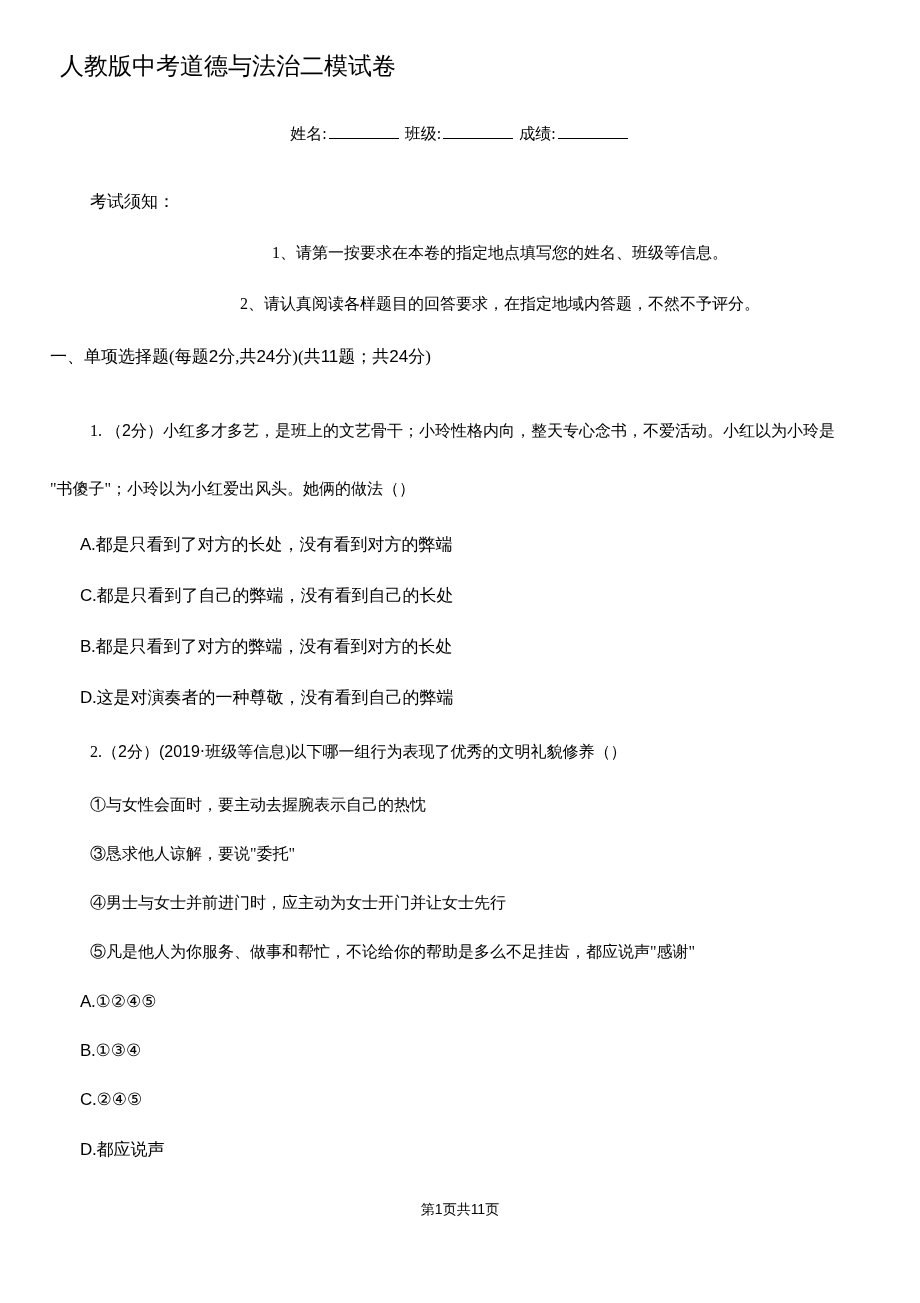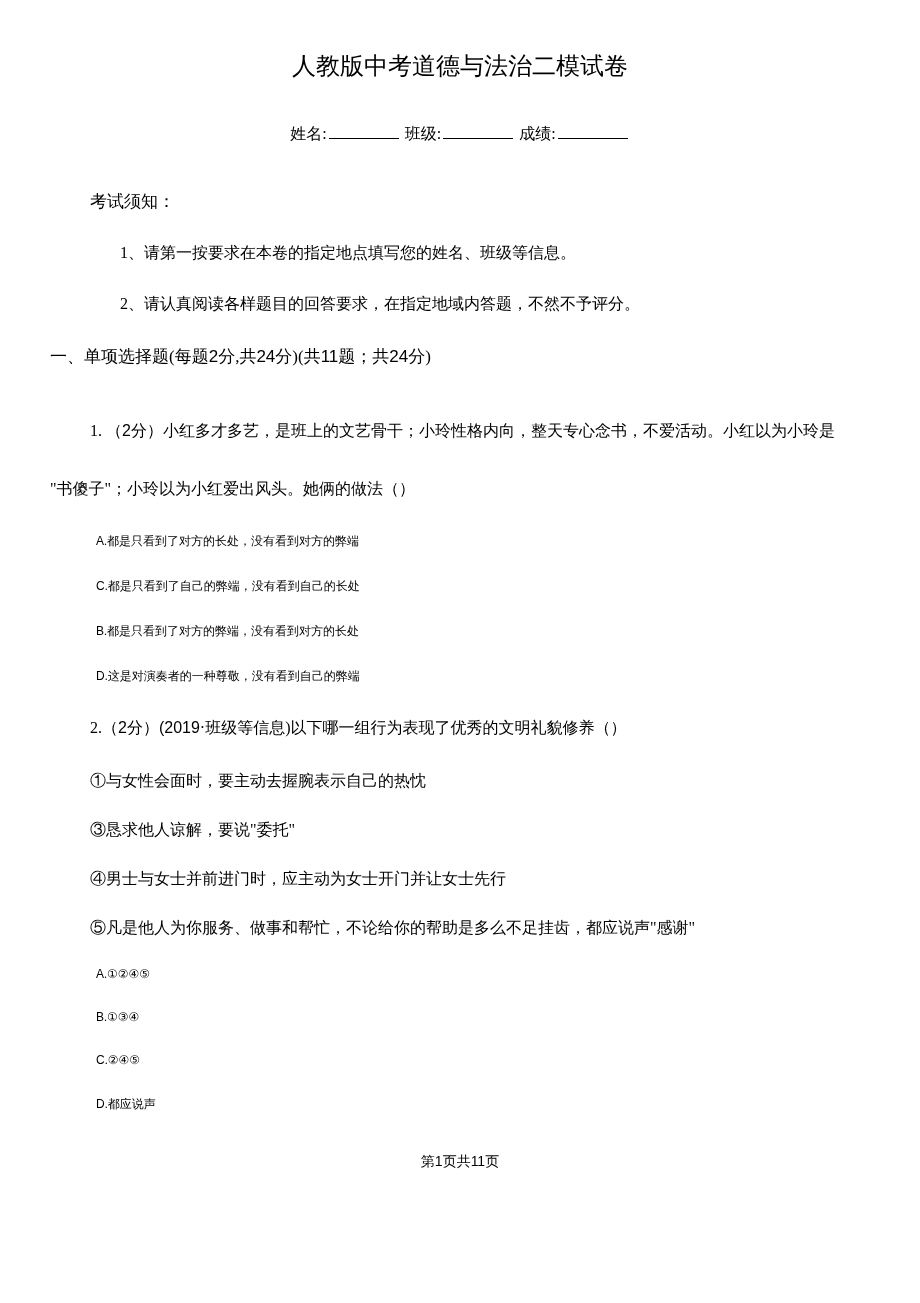--- a/index.html
+++ b/index.html
@@ -9,21 +9,20 @@
     font-family: "SimSun", "宋体", serif;
     color: #000;
     width: 920px;
   }
   .page {
     padding: 50px 60px 30px 60px;
     box-sizing: border-box;
     width: 920px;
   }
   .title {
-    text-align: center;
     font-size: 24px;
     font-weight: normal;
     margin-bottom: 40px;
     font-family: "SimSun", serif;
   }
   .form-line {
     text-align: center;
     font-size: 16px;
     margin-bottom: 45px;
   }
@@ -36,21 +35,22 @@
     margin: 0 2px;
   }
   .notice-header {
     font-size: 17px;
     margin-bottom: 30px;
     margin-left: 30px;
   }
   .notice-item {
     font-size: 16px;
     margin-bottom: 30px;
-    margin-left: 60px;
+    margin-left: 80px;
+    text-align: center;
   }
   .section-header {
     font-size: 17px;
     margin-bottom: 48px;
     margin-left: -10px;
   }
   .arial {
     font-family: Arial, sans-serif;
   }
   .question {
@@ -59,23 +59,23 @@
     margin-left: 30px;
     line-height: 1.9;
   }
   .q-continue {
     font-size: 16px;
     margin-bottom: 28px;
     margin-left: -10px;
     line-height: 1.9;
   }
   .option {
-    font-size: 12px;
+    font-size: 17px;
     margin-bottom: 28px;
-    margin-left: 36px;
+    margin-left: 20px;
   }
   .option .arial {
     font-family: Arial, sans-serif;
   }
   .statement {
     font-size: 16px;
     margin-bottom: 28px;
     margin-left: 30px;
   }
   .footer {

